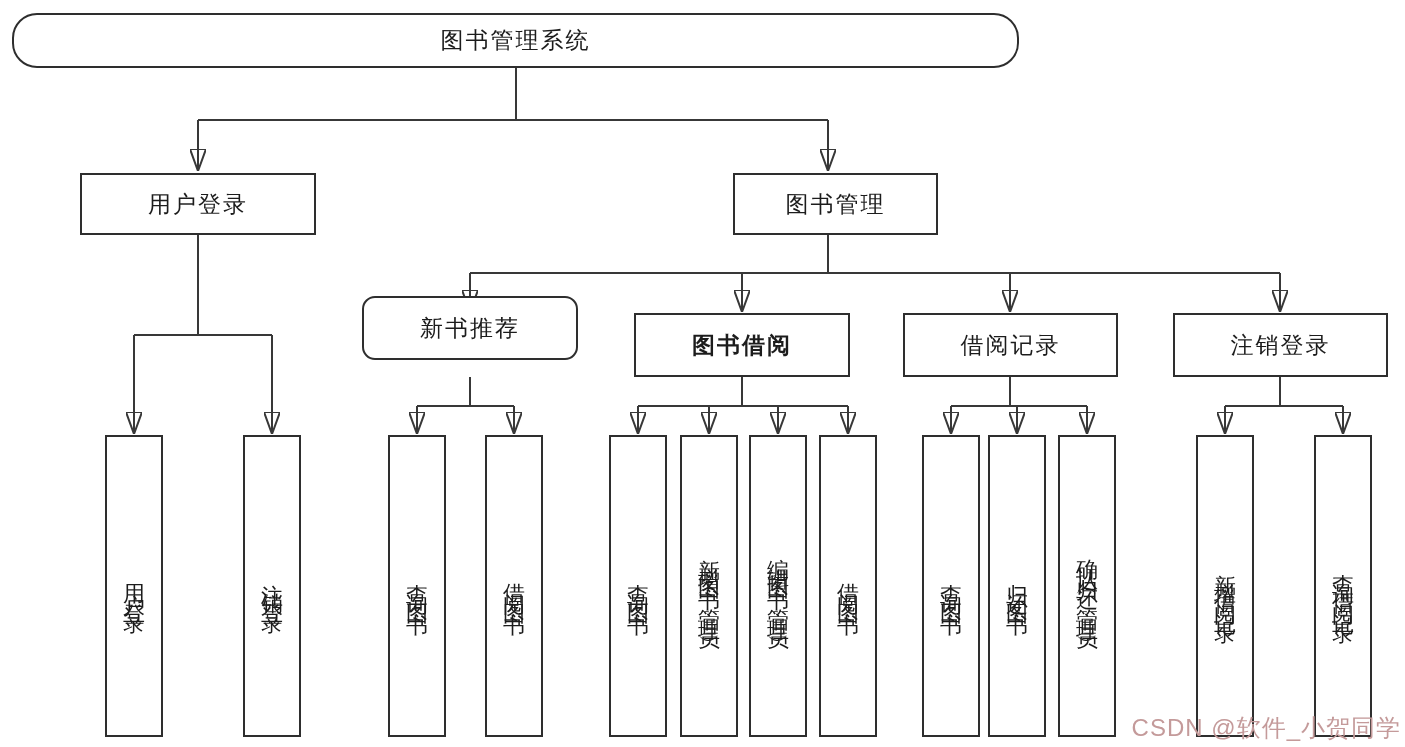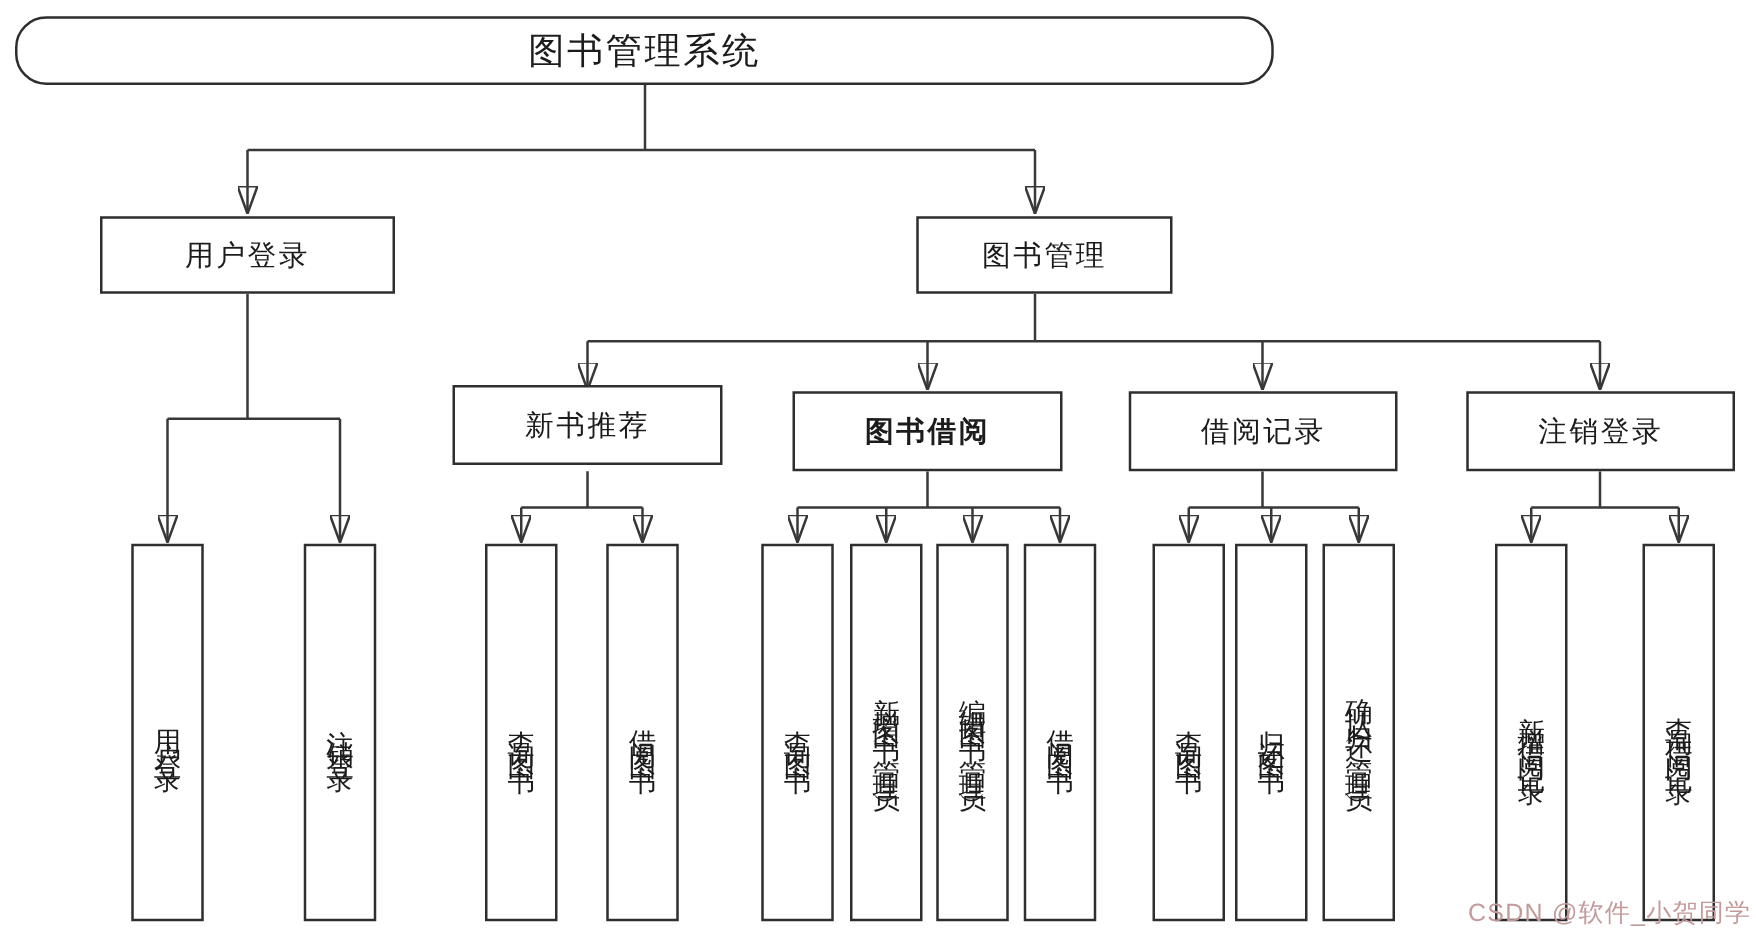--- a/index.html
+++ b/index.html
@@ -15,33 +15,33 @@
     position:absolute;
     box-sizing:border-box;
     border:2px solid #2e2e2e;
     background:#ffffff;
     display:flex;
     align-items:center;
     justify-content:center;
     color:#1c1c1c;
   }
   .h-node{font-size:23px;letter-spacing:2px;white-space:nowrap;}
-  .root{font-size:29px;border-radius:25px;}
+  .root{font-size:23px;border-radius:25px;}
   .v-node span{
     writing-mode:vertical-lr;
     text-orientation:upright;
     font-size:22px;
     letter-spacing:10px;
     line-height:1;
   }
   .watermark{
     position:absolute;
     right:4px;
     bottom:3px;
-    font-size:20px;
+    font-size:24px;
     letter-spacing:1px;
     color:#c49a9a;
     white-space:nowrap;
   }
   svg line, svg path{stroke:#383838;stroke-width:2;fill:none;}
 </style>
 </head>
 <body>
 
 <div id="canvas">
@@ -105,21 +105,21 @@
     <span>图书管理系统</span>
   </div>
 
   <div class="node h-node" style="left:80px;top:173px;width:236px;height:62px;">
     <span>用户登录</span>
   </div>
   <div class="node h-node" style="left:733px;top:173px;width:205px;height:62px;">
     <span>图书管理</span>
   </div>
 
-  <div class="node h-node" style="left:362px;top:308px;width:216px;height:64px;">
+  <div class="node h-node" style="left:362px;top:296px;width:216px;height:64px;border-radius:13px;">
     <span>新书推荐</span>
   </div>
   <div class="node h-node" style="left:634px;top:313px;width:216px;height:64px;font-weight:bold;">
     <span>图书借阅</span>
   </div>
   <div class="node h-node" style="left:903px;top:313px;width:215px;height:64px;">
     <span>借阅记录</span>
   </div>
   <div class="node h-node" style="left:1173px;top:313px;width:215px;height:64px;">
     <span>注销登录</span>

